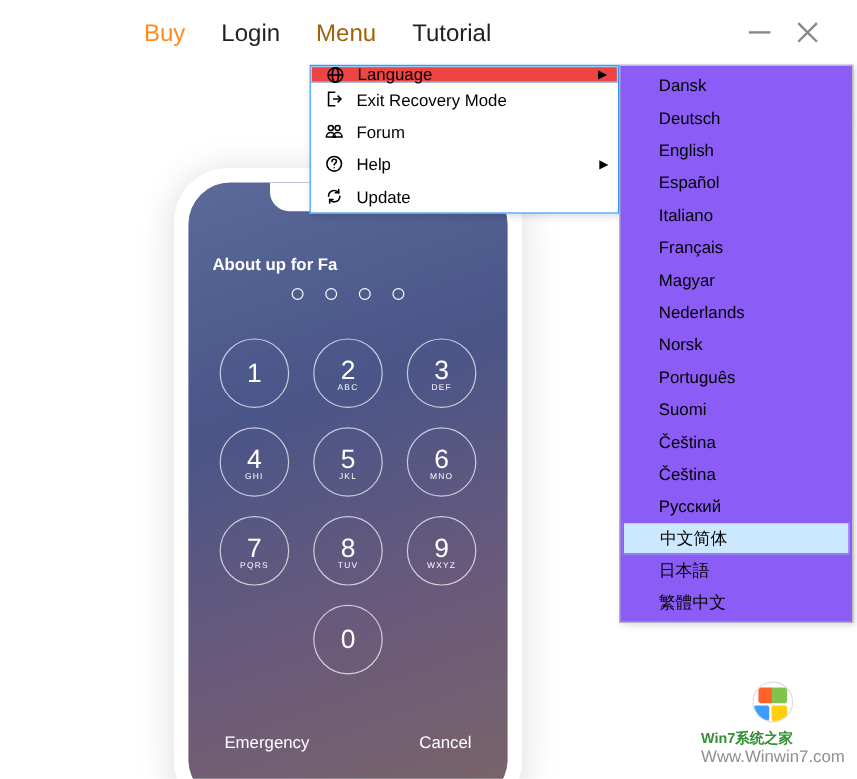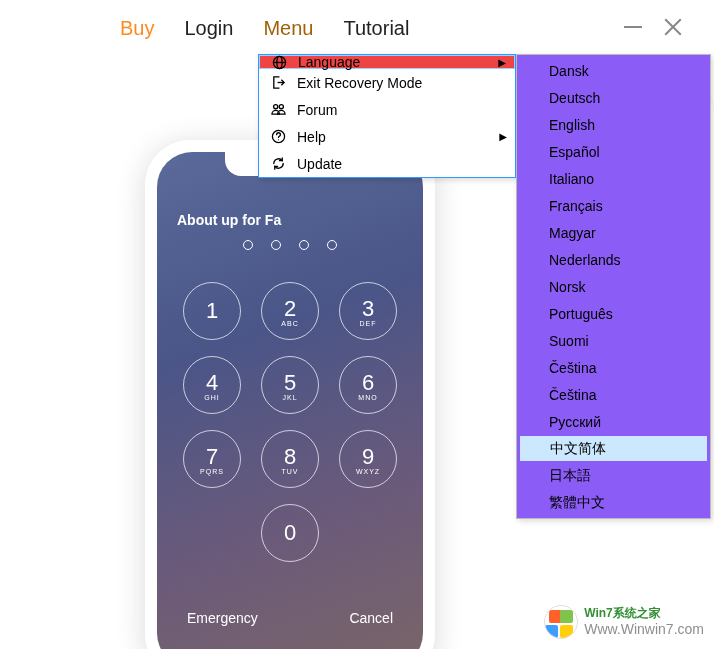--- a/index.html
+++ b/index.html
@@ -35,21 +35,21 @@
 .menu-row { display: flex; align-items: center; height: 27px; font-size: 14px; padding: 0 8px 0 8px; cursor: default; }
 .menu-row.hl { background: #ef4444; border: 1px solid #99d1ff; height: 14px; }
 .menu-icon { width: 22px; display: flex; justify-content: center; align-items: center; color: #333; }
 .menu-label { flex: 1; padding-left: 8px; color: #000; }
 .menu-arrow { color: #000; font-size: 10px; }
 
 .submenu { position: absolute; left: 516px; top: 54px; width: 195px; background: #8b5cf6; border: 1px solid #bbb; box-shadow: 2px 2px 6px rgba(0,0,0,0.15); padding: 2px; }
 .sub-row { height: 27px; display: flex; align-items: center; padding-left: 30px; font-size: 14px; cursor: default; }
 .sub-row.hl { background: #cce8ff; border: 1px solid #8b5cf6; }
 
-.watermark { position: absolute; right: 10px; bottom: 10px; display: flex; align-items: center; gap: 6px; opacity: 0.95; }
+.watermark { position: absolute; right: 10px; bottom: 10px; display: flex; align-items: center; gap: 6px; opacity: 0.95; flex-direction: column; }
 .wm-flag { width: 34px; height: 34px; background: #fff; border-radius: 50%; border: 1px solid #ddd; display: flex; align-items: center; justify-content: center; position: relative; overflow: hidden; }
 .wm-flag::before { content:""; position:absolute; left:4px; top:4px; width:13px; height:13px; background:#ff5a1e; border-radius:2px; }
 .wm-flag::after { content:""; position:absolute; right:4px; top:4px; width:13px; height:13px; background:#7bc143; border-radius:2px; box-shadow: -15px 15px 0 #3399ff, 0 15px 0 #ffcc00; }
 .wm-text { font-size: 12px; line-height: 1.2; }
 .wm-text .l1 { color: #2a8a2a; font-weight: bold; }
 .wm-text .l2 { color: #888; font-size: 14px; }
 
 svg { display: block; }
 </style>
 </head>

